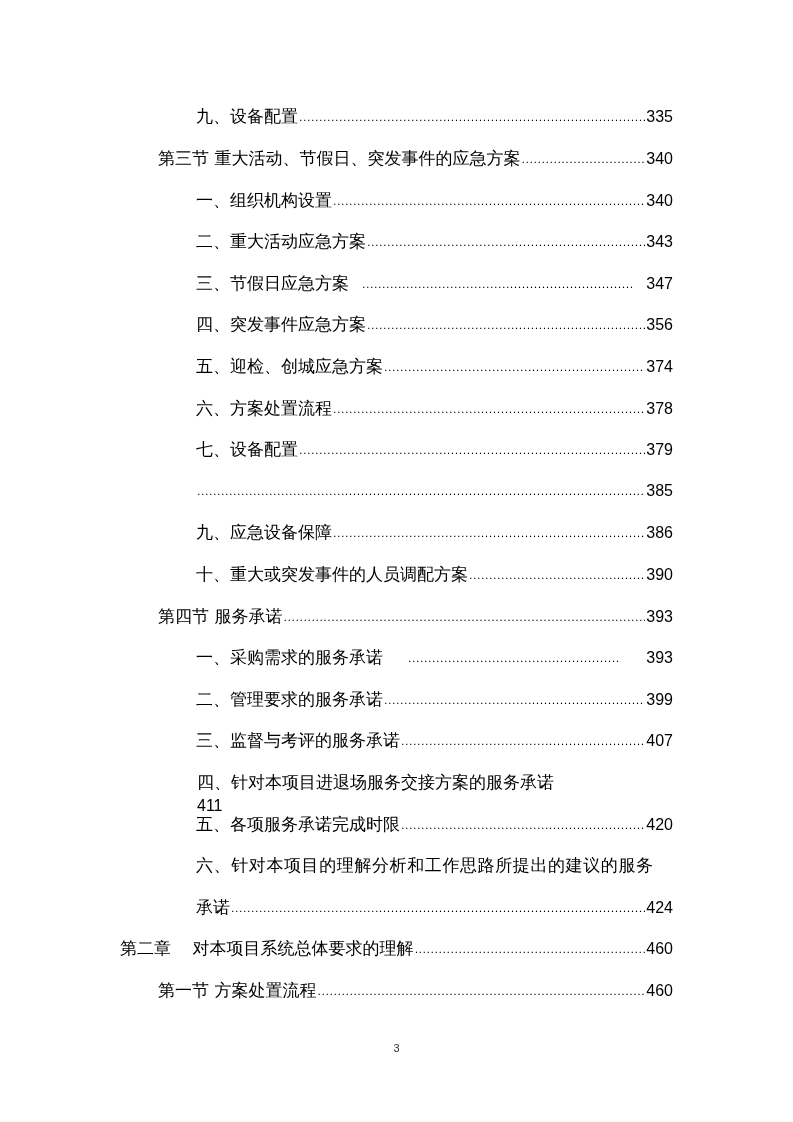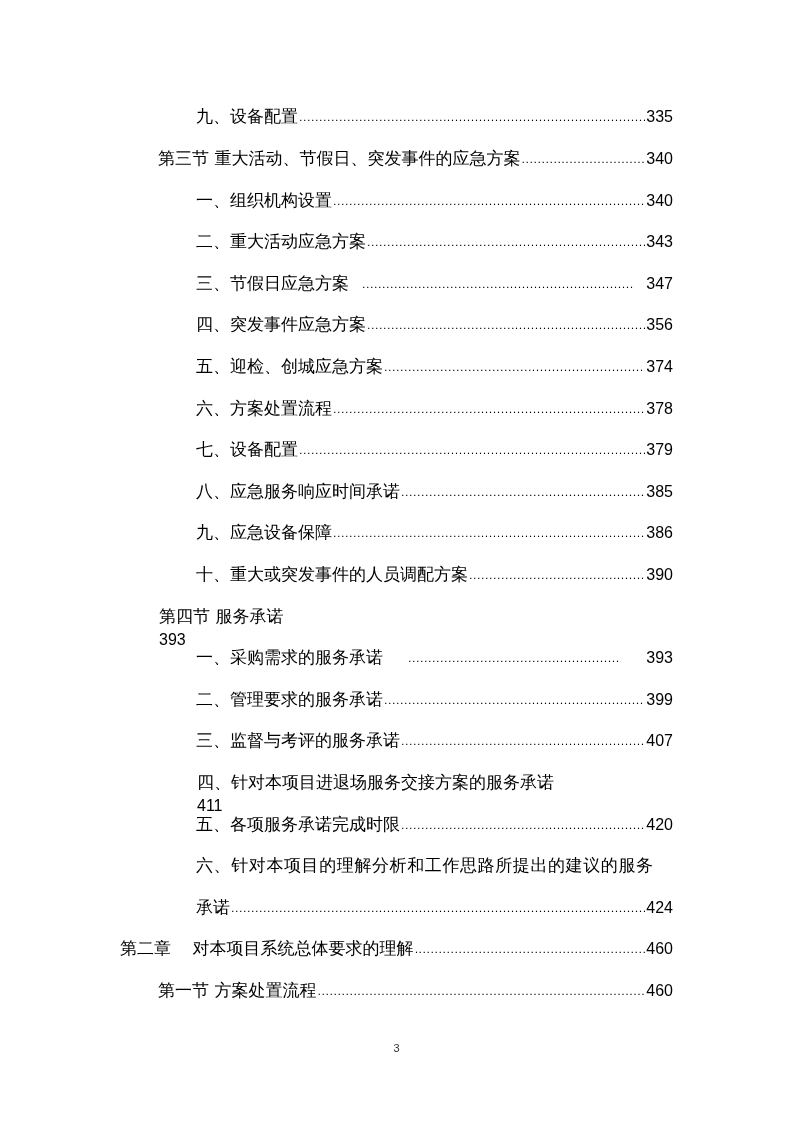--- a/index.html
+++ b/index.html
@@ -119,38 +119,37 @@
     <span class="toc-page">378</span>
   </div>
 
   <div class="toc-row" style="top:437px; left:196px;">
     <span class="toc-title">七、设备配置</span>
     <span class="toc-leader"></span>
     <span class="toc-page">379</span>
   </div>
 
   <div class="toc-row" style="top:479px; left:196px;">
-    <span class="toc-title">八、应急服务响应时间承诺</span>
     <span class="toc-leader"></span>
     <span class="toc-page">385</span>
   </div>
 
   <div class="toc-row" style="top:520px; left:196px;">
     <span class="toc-title">九、应急设备保障</span>
     <span class="toc-leader"></span>
     <span class="toc-page">386</span>
   </div>
 
   <div class="toc-row" style="top:562px; left:196px;">
     <span class="toc-title">十、重大或突发事件的人员调配方案</span>
     <span class="toc-leader"></span>
     <span class="toc-page">390</span>
   </div>
 
-  <div class="toc-row" style="top:604px; left:158px;flex-direction:column;">
+  <div class="toc-row" style="top:604px; left:158px;">
     <span class="toc-title">第四节  服务承诺</span>
     <span class="toc-leader"></span>
     <span class="toc-page">393</span>
   </div>
 
   <div class="toc-row" style="top:645px; left:196px;gap:24px;">
     <span class="toc-title">一、采购需求的服务承诺</span>
     <span class="toc-leader"></span>
     <span class="toc-page">393</span>
   </div>

